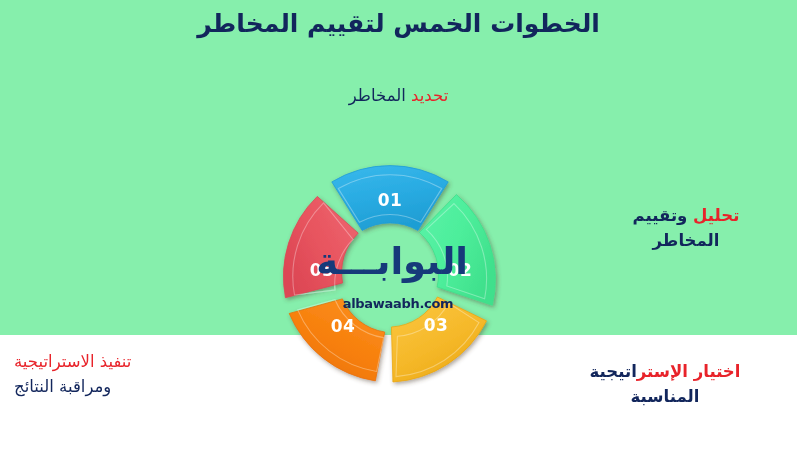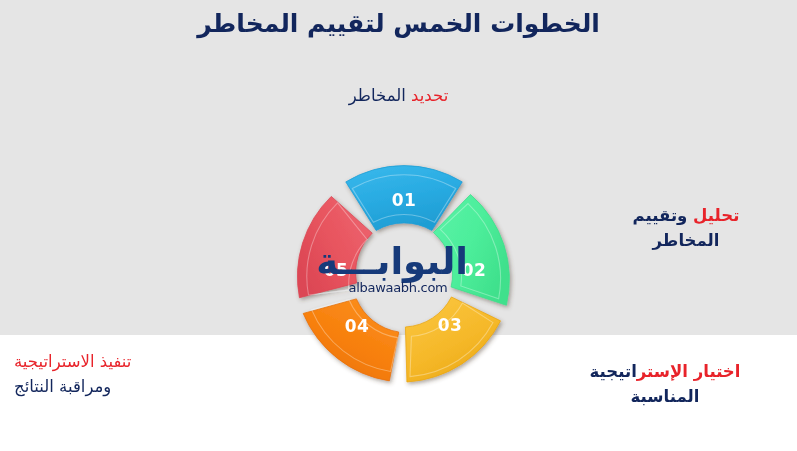--- a/index.html
+++ b/index.html
@@ -13,21 +13,21 @@
     background: #ffffff;
     font-family: "DejaVu Sans", "Liberation Sans", sans-serif;
     overflow: hidden;
     position: relative;
   }
 
   #stage {
     position: relative;
     width: 797px;
     height: 335px;
-    background: #e5e5e5;
+    background: #86efac;
   }
 
   
   #title {
     position: absolute;
     top: 8px;
     left: 0;
     width: 797px;
     text-align: center;
     font-size: 25px;
@@ -35,21 +35,21 @@
     color: #12265c;
     letter-spacing: 0px;
     direction: rtl;
     line-height: 1.25;
     white-space: nowrap;
   }
 
   
   #wheel {
     position: absolute;
-    left: 284px;
+    left: 270px;
     top: 150px;
     width: 240px;
     height: 240px;
     text-align: right;
   }
   #wheel svg {
     display: block;
     overflow: visible;
   }
 
@@ -75,23 +75,23 @@
   }
   #logo-word {
     font-size: 37px;
     font-weight: bold;
     color: #163a7a;
     line-height: 1;
     letter-spacing: -1px;
     font-family: "DejaVu Sans", "Liberation Sans", sans-serif;
   }
   #logo-domain {
-    margin-top: 0;
+    margin-top: 16px;
     font-size: 13px;
-    font-weight: normal;
+    font-weight: bold;
     color: #12265c;
     letter-spacing: -0.3px;
     direction: ltr;
     font-family: "DejaVu Sans", "Liberation Sans", sans-serif;
   }
 
   
   .label {
     position: absolute;
     direction: rtl;

